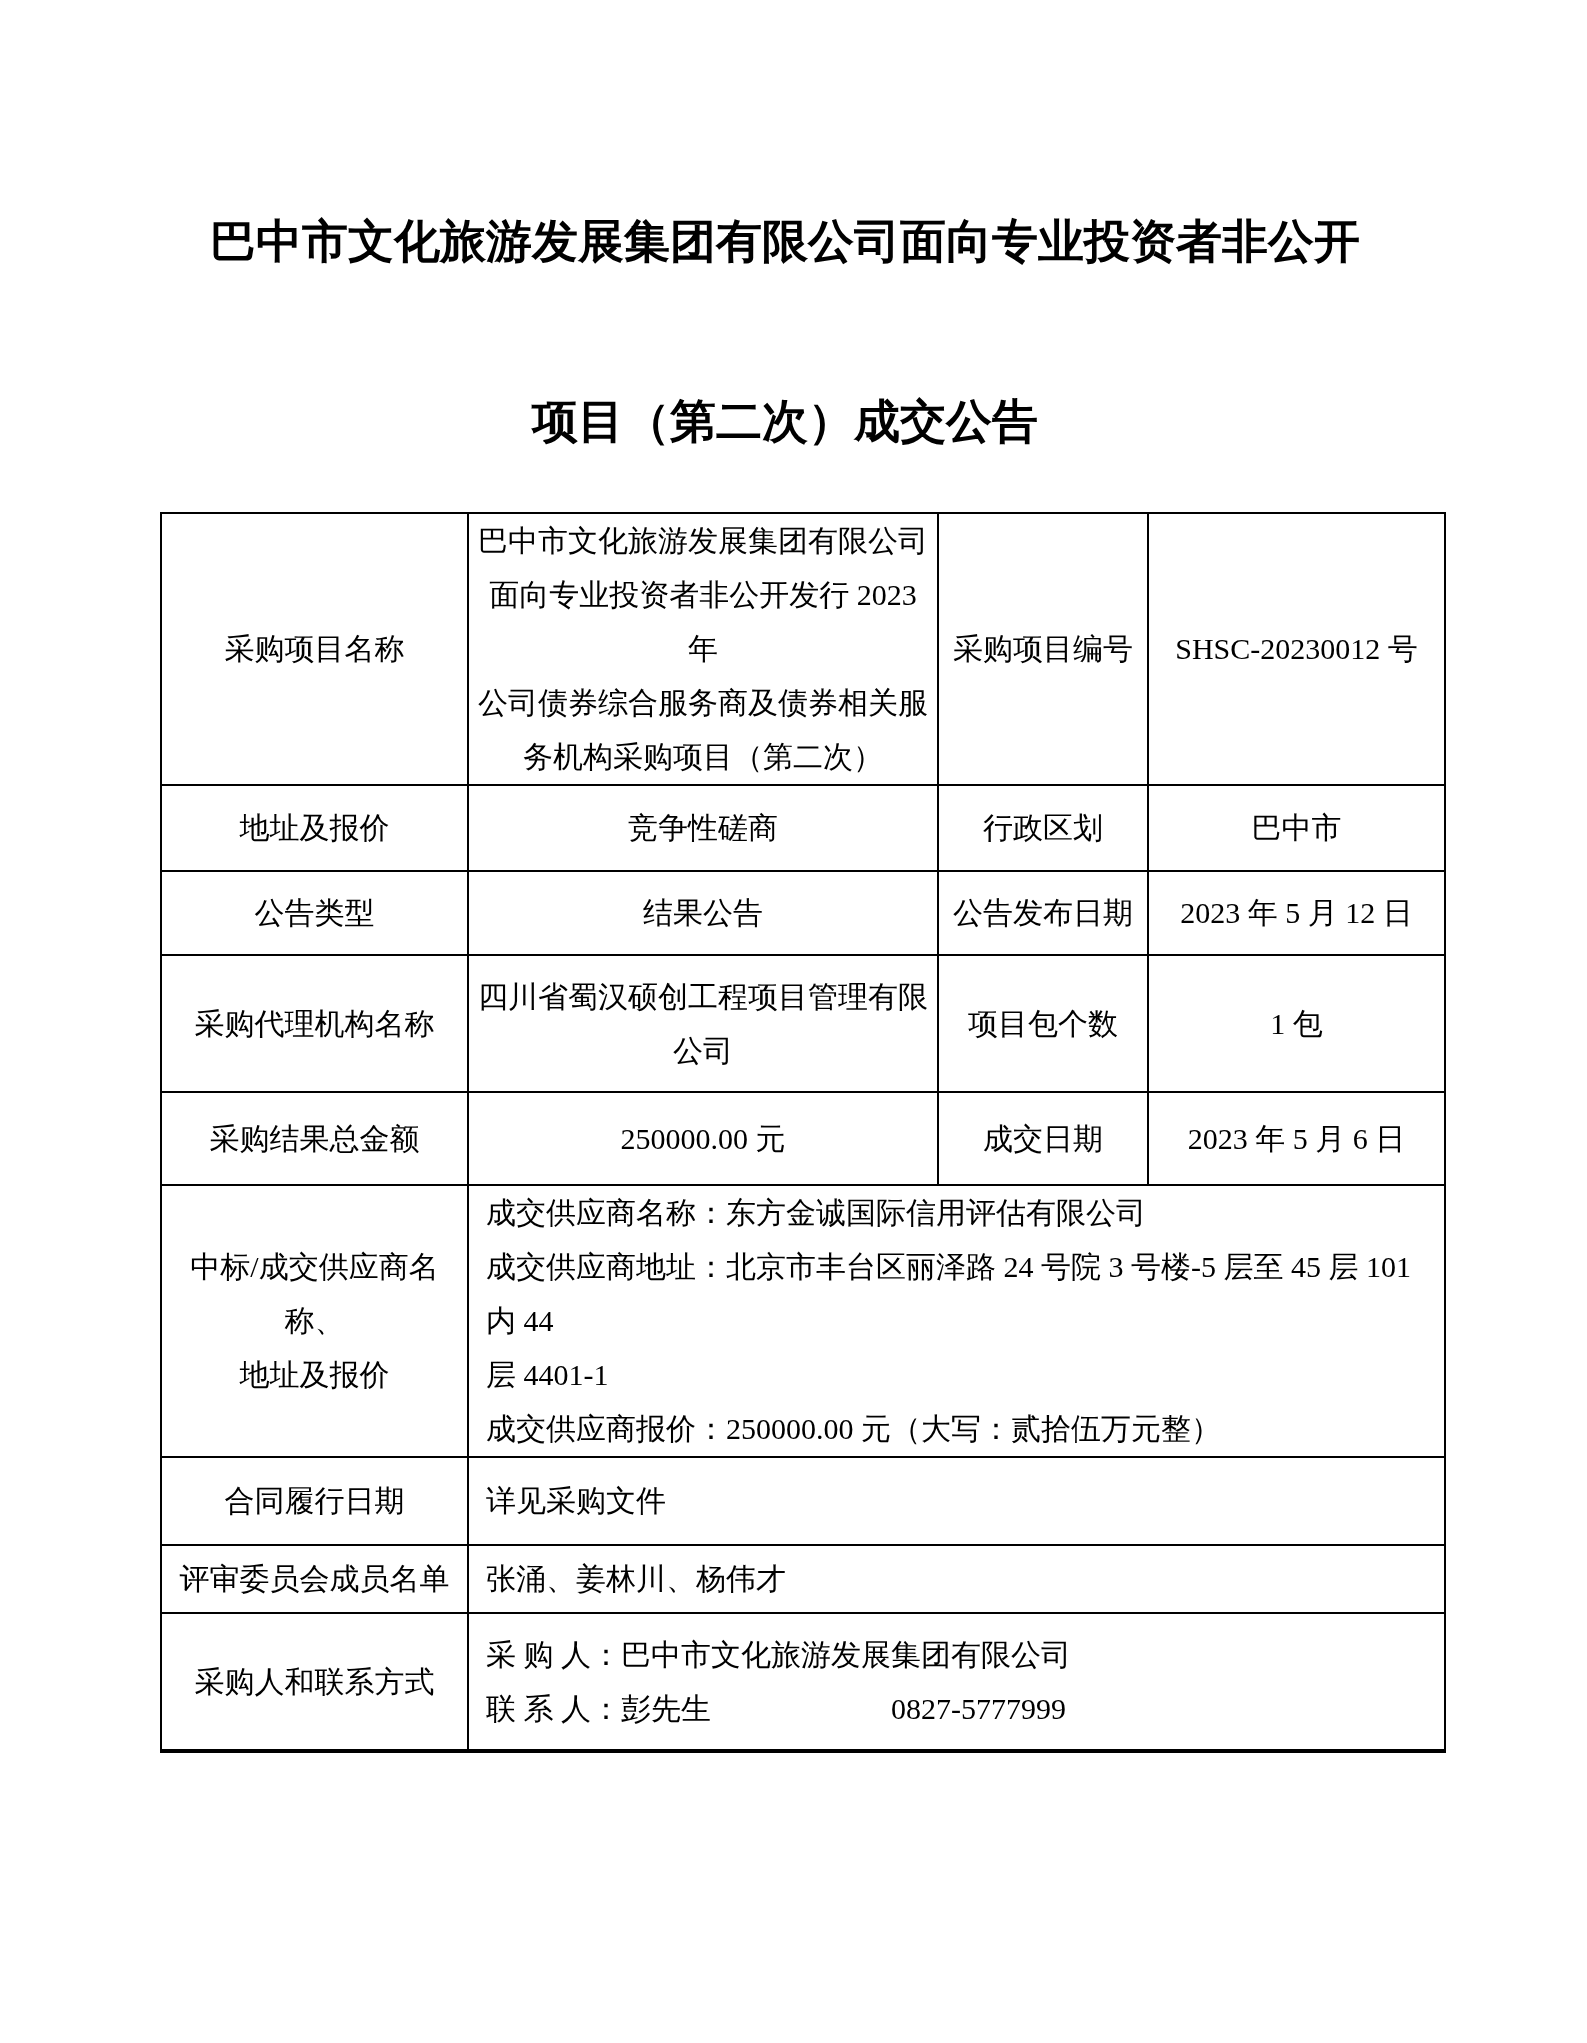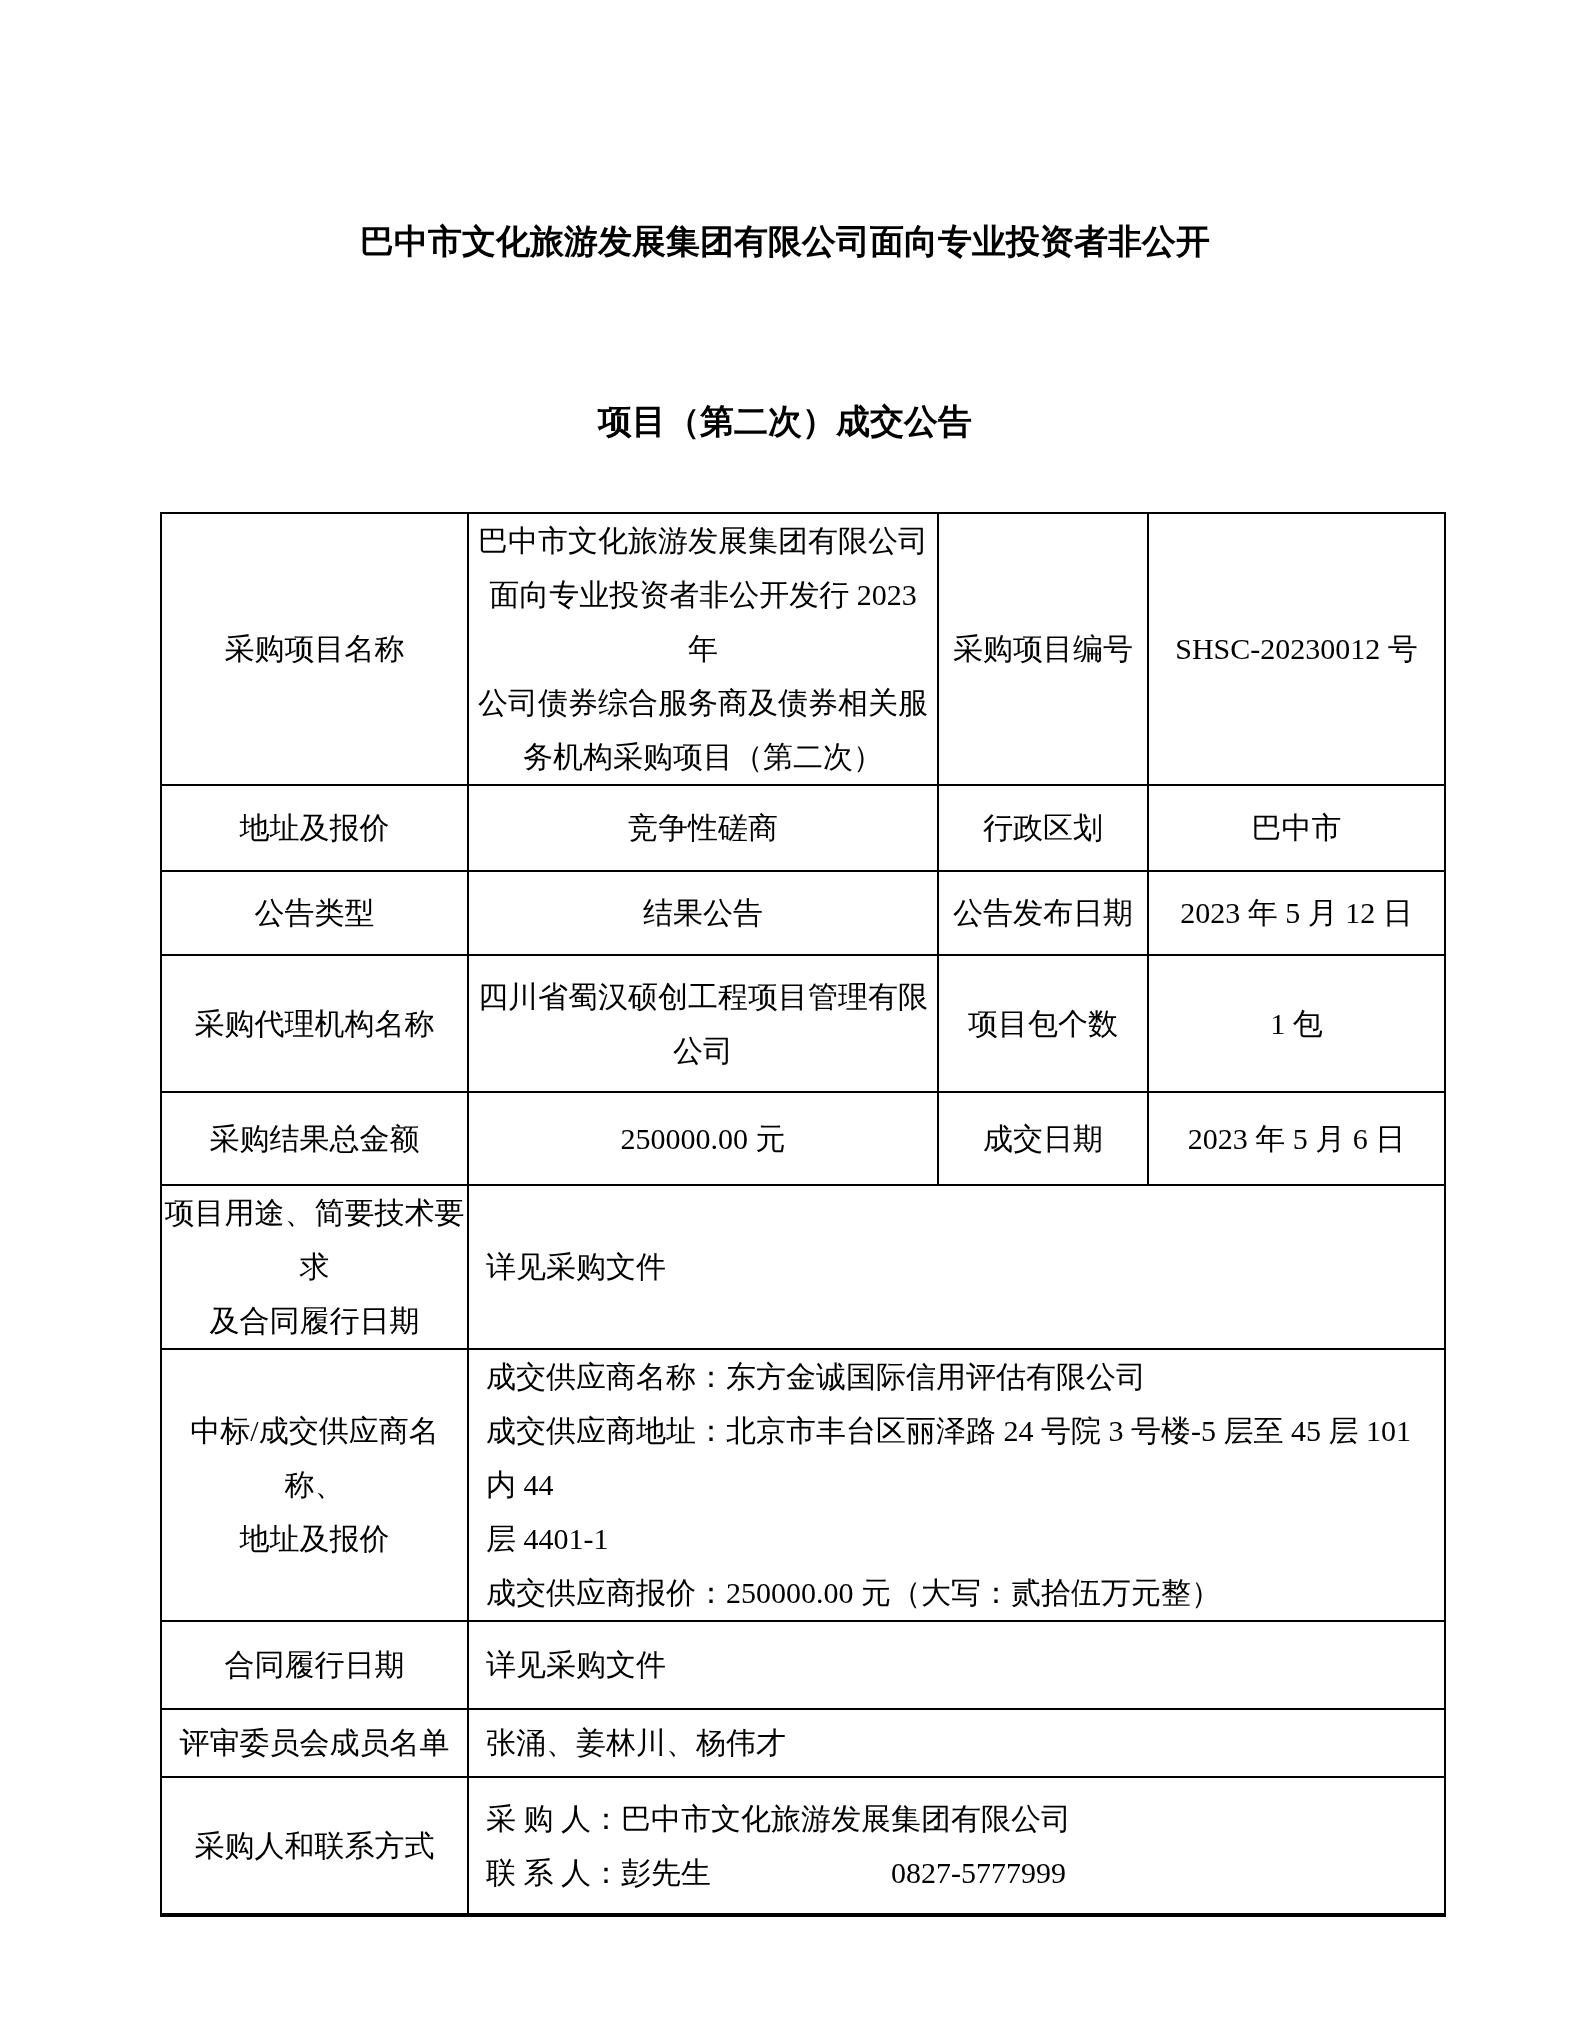--- a/index.html
+++ b/index.html
@@ -12,21 +12,21 @@
     height: 2043px;
     font-family: "Liberation Serif", "DejaVu Serif", serif;
     color: #000000;
     position: relative;
   }
   .doc-title {
     margin: 92px 0 0 140px;
     width: 1290px;
     text-align: center;
     font-weight: bold;
-    font-size: 34px;
+    font-size: 46px;
     line-height: 60px;
     white-space: pre-wrap;
   }
   table.doc-table {
     margin-left: 160px;
     width: 1284px;
     border-collapse: collapse;
     table-layout: fixed;
     border: 2px solid #000;
     border-bottom: 4px solid #000;
@@ -96,25 +96,20 @@
 公司</td>
       <td class="lbl">项目包个数</td>
       <td class="val-c">1 包</td>
     </tr>
     <tr style="height:93px">
       <td class="lbl">采购结果总金额</td>
       <td class="val-c">250000.00 元</td>
       <td class="lbl">成交日期</td>
       <td class="val-c">2023 年 5 月 6 日</td>
     </tr>
-    <tr style="height:140px">
-      <td class="lbl">项目用途、简要技术要求
-及合同履行日期</td>
-      <td class="val-l" colspan="3">详见采购文件</td>
-    </tr>
     <tr style="height:250px">
       <td class="lbl">中标/成交供应商名称、
 地址及报价</td>
       <td class="val-l" colspan="3">成交供应商名称：东方金诚国际信用评估有限公司
 成交供应商地址：北京市丰台区丽泽路 24 号院 3 号楼-5 层至 45 层 101 内 44
 层 4401-1
 成交供应商报价：250000.00 元（大写：贰拾伍万元整）</td>
     </tr>
     <tr style="height:88px">
       <td class="lbl">合同履行日期</td>

